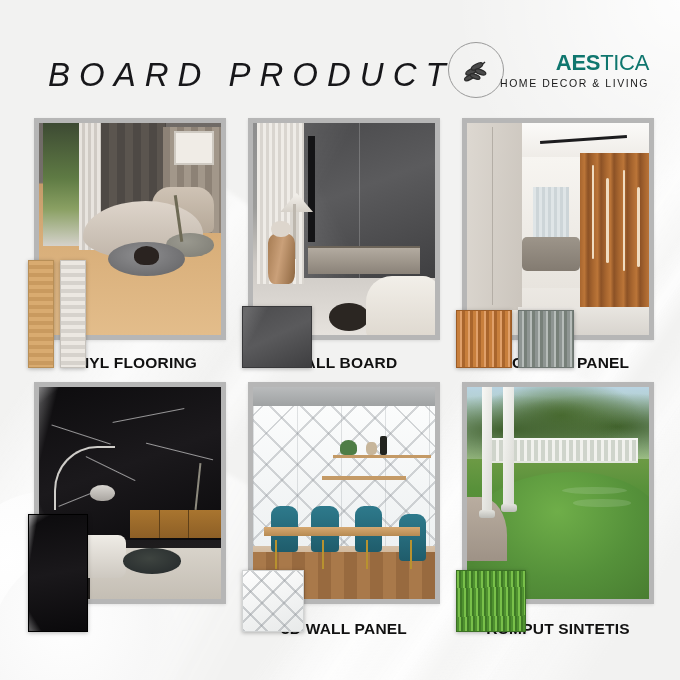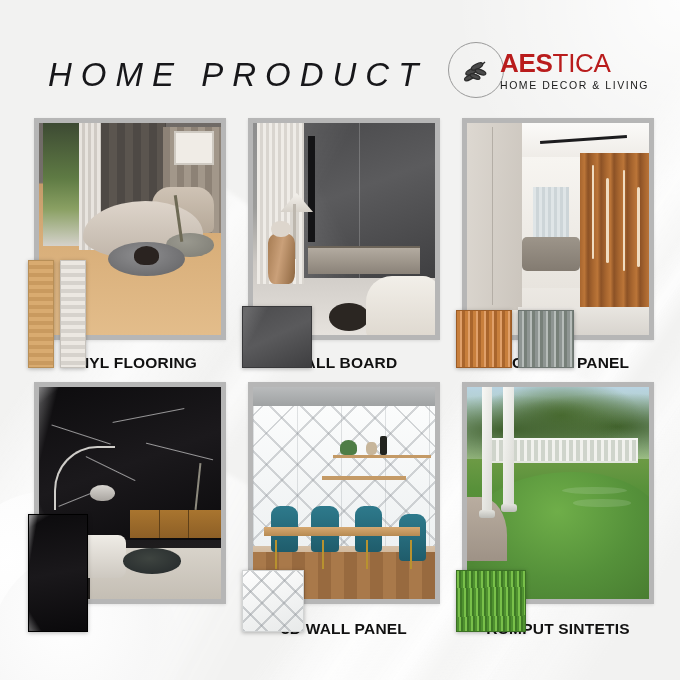--- a/index.html
+++ b/index.html
@@ -63,22 +63,23 @@
     display:flex; align-items:center;
   }
   #leaf-badge {
     width:56px; height:56px; border-radius:50%;
     border:1.4px solid #9a9a9a;
     display:flex; align-items:center; justify-content:center;
     flex:0 0 auto;
   }
   #brand-text { margin-left:-4px; }
   #brand-wordmark {
-    font-size:26px; line-height:1; letter-spacing:-.3px; color:#b91c1c;
+    font-size:22px; line-height:1; letter-spacing:-.3px; color:#0f766e;
     white-space:nowrap;
+    text-align:right;
   }
   #brand-wordmark .b { font-weight:700; }
   #brand-wordmark .l { font-weight:400; }
   #brand-tagline {
     margin-top:3px;
     font-size:10.5px; font-weight:400; letter-spacing:1.55px; color:#1b1b1b;
     white-space:nowrap; text-align:right;
   }
 
   
@@ -288,21 +289,21 @@
   <div class="streak s5"></div>
   <div class="streak s6"></div>
   <div class="streak s7"></div>
   <div class="streak s8"></div>
   <div class="vign-tr"></div>
   <div class="drape"></div>
   <div class="drape2"></div>
 </div>
 
 <div id="header">
-  <div id="page-title">HOME PRODUCT</div>
+  <div id="page-title">BOARD PRODUCT</div>
 
   <div id="brand-logo">
     <div id="leaf-badge">
       <svg width="38" height="38" viewBox="0 0 38 38" aria-hidden="true">
         <g stroke="#2b2b2b" stroke-width="1.3" fill="#4a4a4a">
           <path d="M11 29 C15 24 21 17 28 11" fill="none" stroke-width="1.5"></path>
           <ellipse cx="14.5" cy="20.5" rx="6.2" ry="2.5" transform="rotate(-28 14.5 20.5)"></ellipse>
           <ellipse cx="20" cy="15.5" rx="6.2" ry="2.5" transform="rotate(-28 20 15.5)"></ellipse>
           <ellipse cx="12.5" cy="26.5" rx="5.4" ry="2.2" transform="rotate(-28 12.5 26.5)"></ellipse>
           <ellipse cx="23.5" cy="21" rx="5.6" ry="2.3" transform="rotate(22 23.5 21)"></ellipse>

